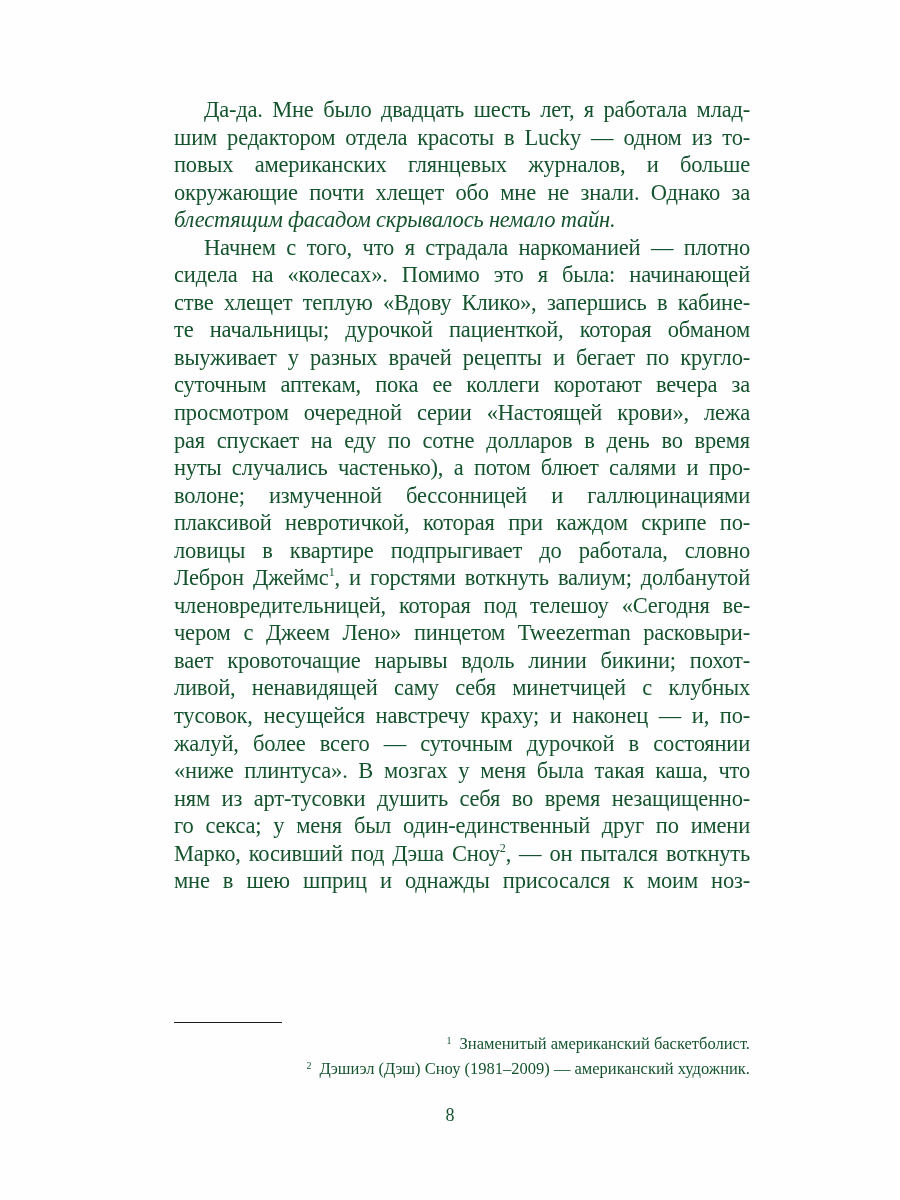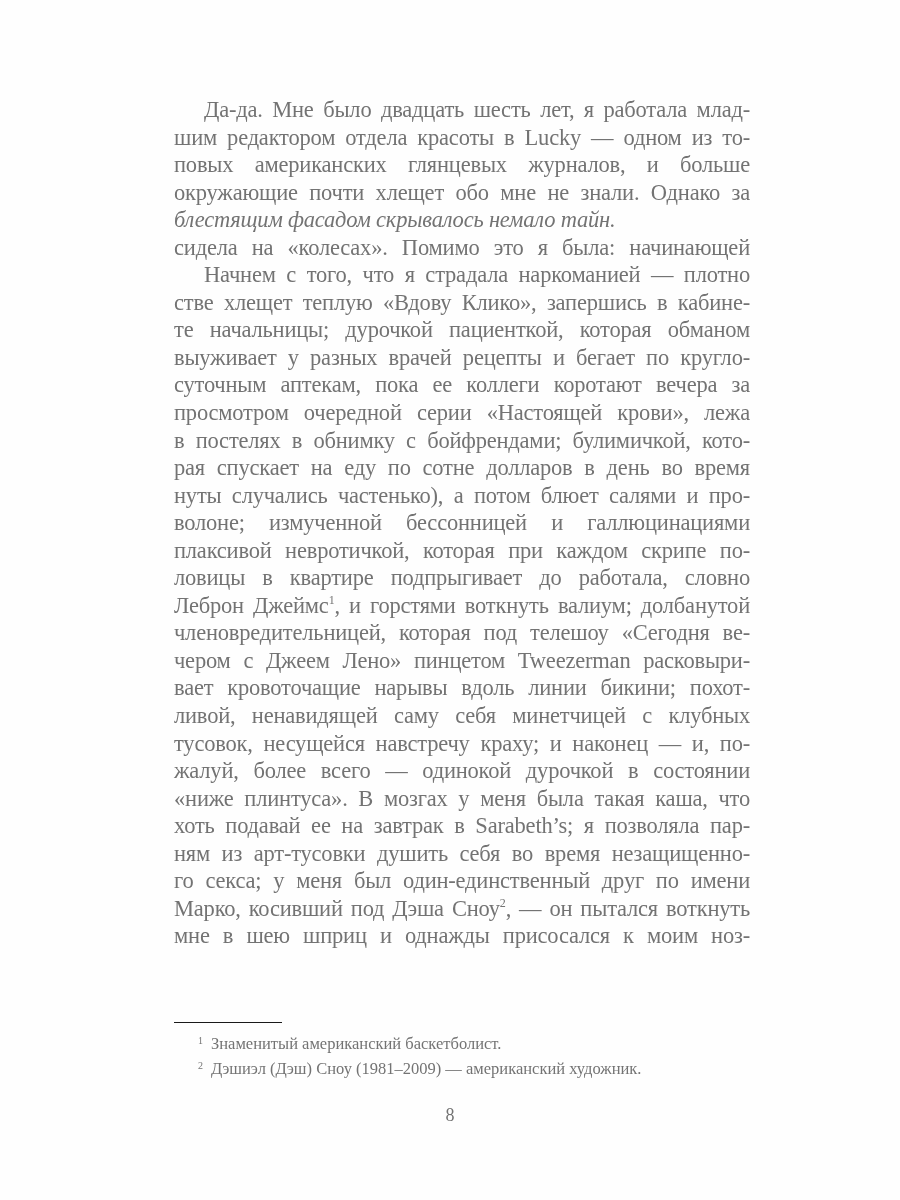--- a/index.html
+++ b/index.html
@@ -1,19 +1,19 @@
 <!DOCTYPE html>
 <html><head>
 <meta charset="utf-8">
 <style>
   html, body { margin: 0; padding: 0; background: #ffffff; }
   body { width: 900px; height: 1200px; position: relative; overflow: hidden; }
   .page {
     position: absolute; left: 0; top: 0; width: 900px; height: 1200px;
-    background: #fefefe; color: #737373;
+    background: #fefefe; color: #14532d;
     font-family: "Liberation Serif", "DejaVu Serif", serif;
   }
   .body-text {
     position: absolute; left: 174px; top: 96px; width: 576px;
   }
   .line {
     display: block; height: 27.55px; line-height: 27.55px;
     font-size: 22.5px; white-space: nowrap;
     text-align: justify; text-align-last: justify;
     letter-spacing: -0.2px;
@@ -22,59 +22,58 @@
   .line.last { text-align-last: left; font-style: italic; }
   sup { font-size: 12px; line-height: 0; vertical-align: 9px; }
   .fn-rule {
     position: absolute; left: 174px; top: 1022px; width: 108px; height: 1px;
     background: #1a1a1a;
   }
   .footnotes { position: absolute; left: 174px; top: 1030px; width: 576px; }
   .fn {
     display: block; font-size: 16.5px; line-height: 22px; padding-left: 24px;
     white-space: nowrap;
+    text-align: right;
   }
   .fn .mark { font-size: 10px; vertical-align: 5px; margin-right: 8px; }
   .page-number {
     position: absolute; left: 0; width: 900px; top: 1105px; text-align: center;
     font-size: 18px;
   }
 </style>
 </head>
 <body>
 
 <div class="page">
   <div class="body-text" id="body-text">
       <span class="line indent"><span>Да-да. Мне было двадцать шесть лет, я работала млад-</span></span>
       <span class="line"><span>шим редактором отдела красоты в Lucky — одном из то-</span></span>
       <span class="line"><span>повых американских глянцевых журналов, и больше</span></span>
       <span class="line"><span>окружающие почти хлещет обо мне не знали. Однако за</span></span>
       <span class="line last"><span>блестящим фасадом скрывалось немало тайн.</span></span>
+      <span class="line indent"><span>Начнем с того, что я страдала наркоманией — плотно</span></span>
       <span class="line"><span>сидела на «колесах». Помимо это я была: начинающей</span></span>
-      <span class="line indent"><span>Начнем с того, что я страдала наркоманией — плотно</span></span>
       <span class="line"><span>стве хлещет теплую «Вдову Клико», запершись в кабине-</span></span>
       <span class="line"><span>те начальницы; дурочкой пациенткой, которая обманом</span></span>
       <span class="line"><span>выуживает у разных врачей рецепты и бегает по кругло-</span></span>
       <span class="line"><span>суточным аптекам, пока ее коллеги коротают вечера за</span></span>
       <span class="line"><span>просмотром очередной серии «Настоящей крови», лежа</span></span>
-      <span class="line"><span>в постелях в обнимку с бойфрендами; булимичкой, кото-</span></span>
       <span class="line"><span>рая спускает на еду по сотне долларов в день во время</span></span>
       <span class="line"><span>нуты случались частенько), а потом блюет салями и про-</span></span>
       <span class="line"><span>волоне; измученной бессонницей и галлюцинациями</span></span>
       <span class="line"><span>плаксивой невротичкой, которая при каждом скрипе по-</span></span>
       <span class="line"><span>ловицы в квартире подпрыгивает до работала, словно</span></span>
       <span class="line"><span>Леброн Джеймс</span><sup>1</sup><span>, и горстями воткнуть валиум; долбанутой</span></span>
       <span class="line"><span>членовредительницей, которая под телешоу «Сегодня ве-</span></span>
       <span class="line"><span>чером с Джеем Лено» пинцетом Tweezerman расковыри-</span></span>
       <span class="line"><span>вает кровоточащие нарывы вдоль линии бикини; похот-</span></span>
       <span class="line"><span>ливой, ненавидящей саму себя минетчицей с клубных</span></span>
       <span class="line"><span>тусовок, несущейся навстречу краху; и наконец — и, по-</span></span>
-      <span class="line"><span>жалуй, более всего — одинокой дурочкой в состоянии</span></span>
+      <span class="line"><span>жалуй, более всего — суточным дурочкой в состоянии</span></span>
       <span class="line"><span>«ниже плинтуса». В мозгах у меня была такая каша, что</span></span>
-      <span class="line"><span>хоть подавай ее на завтрак в Sarabeth’s; я позволяла пар-</span></span>
       <span class="line"><span>ням из арт-тусовки душить себя во время незащищенно-</span></span>
       <span class="line"><span>го секса; у меня был один-единственный друг по имени</span></span>
       <span class="line"><span>Марко, косивший под Дэша Сноу</span><sup>2</sup><span>, — он пытался воткнуть</span></span>
       <span class="line"><span>мне в шею шприц и однажды присосался к моим ноз-</span></span>
     </div>
   <div class="fn-rule"></div>
   <div class="footnotes" id="footnotes">
       <span class="fn"><span class="mark">1</span><span>Знаменитый американский баскетболист.</span></span>
       <span class="fn"><span class="mark">2</span><span>Дэшиэл (Дэш) Сноу (1981–2009) — американский художник.</span></span>
     </div>

